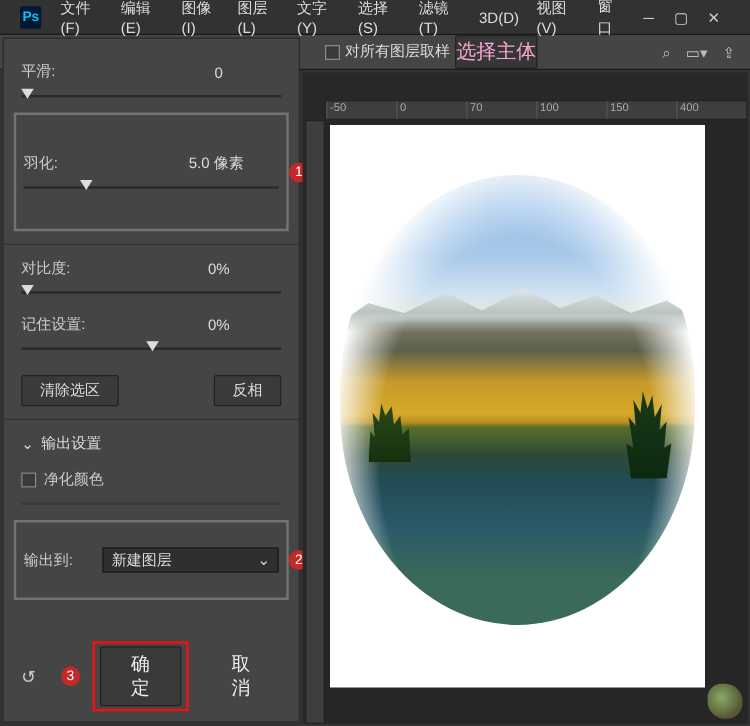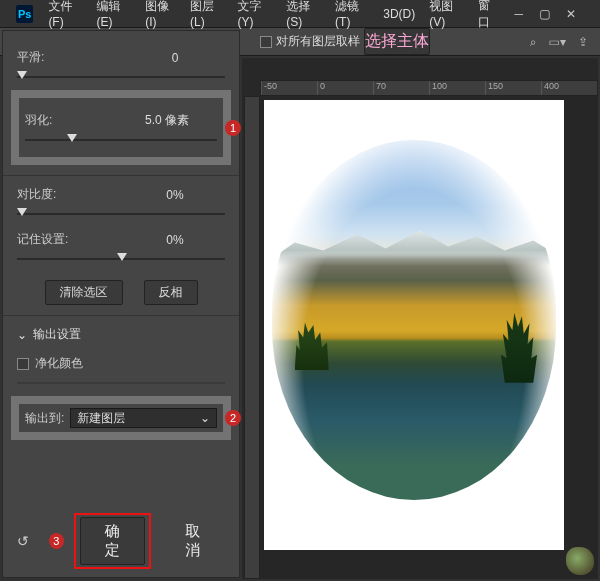--- a/index.html
+++ b/index.html
@@ -23,35 +23,35 @@
 .panel-title { font-size:13px; color:#eee; }
 .panel-body { padding:8px 14px; }
 
 .row { display:flex; align-items:center; justify-content:space-between; margin-top:10px; }
 .row label { color:#ccc; font-size:12px; }
 .val { width:100px; text-align:center; color:#ddd; font-size:12px; }
 .slider { height:14px; position:relative; margin-top:4px; margin-bottom:6px; }
 .track { position:absolute; top:6px; left:0; right:0; height:2px; background:#2a2a2a; }
 .thumb { position:absolute; top:1px; width:0; height:0; border-left:5px solid transparent; border-right:5px solid transparent; border-top:8px solid #ddd; }
 
-.redbox { border:8px solid #737373; padding:4px 6px; margin:4px -6px; position:relative; }
+.redbox { border:2px solid #737373; padding:20px 6px; margin:4px -6px; position:relative; }
 .badge { position:absolute; right:-18px; width:16px; height:16px; border-radius:50%; background:#c62828; color:#fff; font-size:11px; display:flex; align-items:center; justify-content:center; top:50%; transform:translateY(-50%); }
 
 .hr { height:1px; background:#333; margin:10px -14px; }
 
-.btn-row { display:flex; gap:21px; justify-content:center; margin-top:14px; }
+.btn-row { display:flex; gap:21px; justify-content:space-between; margin-top:14px; }
 .btn-sm { background:#3a3a3a; border:1px solid #222; color:#ddd; font-size:12px; padding:3px 14px; cursor:pointer; border-radius:2px; }
 
 .section-head { display:flex; align-items:center; gap:6px; margin-top:8px; color:#ddd; font-size:12px; }
 .chev { display:inline-block; transform:rotate(0deg); }
 .checkbox-row { display:flex; align-items:center; gap:6px; margin-top:12px; }
 .chk { width:12px; height:12px; border:1px solid #888; background:#3a3a3a; }
 .muted { color:#666; }
 
-.combo-row { display:flex; align-items:center; gap:6px; }
+.combo-row { display:flex; align-items:center; gap:24px; }
 .combo { flex:1; height:20px; background:#2f2f2f; border:1px solid #1a1a1a; display:flex; align-items:center; justify-content:space-between; padding:0 6px; color:#ddd; font-size:12px; cursor:pointer; }
 
 .panel-footer { position:absolute; bottom:8px; left:0; right:0; padding:0 14px; display:flex; align-items:center; gap:10px; }
 .reset-icon { color:#ccc; font-size:14px; cursor:pointer; }
 .btn-main { background:#3a3a3a; border:1px solid #222; color:#eee; font-size:15px; padding:4px 18px; cursor:pointer; border-radius:2px; }
 
 .canvas-area { position:absolute; left:242px; right:2px; top:58px; bottom:2px; background:#282828; }
 .ruler-h { position:absolute; top:22px; left:18px; right:0; height:16px; background:#3e3e3e; border:1px solid #222; display:flex; color:#aaa; font-size:9px; }
 .ruler-h span { flex:1; text-align:left; padding-left:2px; border-left:1px solid #555; }
 .ruler-v { position:absolute; top:38px; left:2px; width:16px; bottom:0; background:#3e3e3e; border:1px solid #222; }

